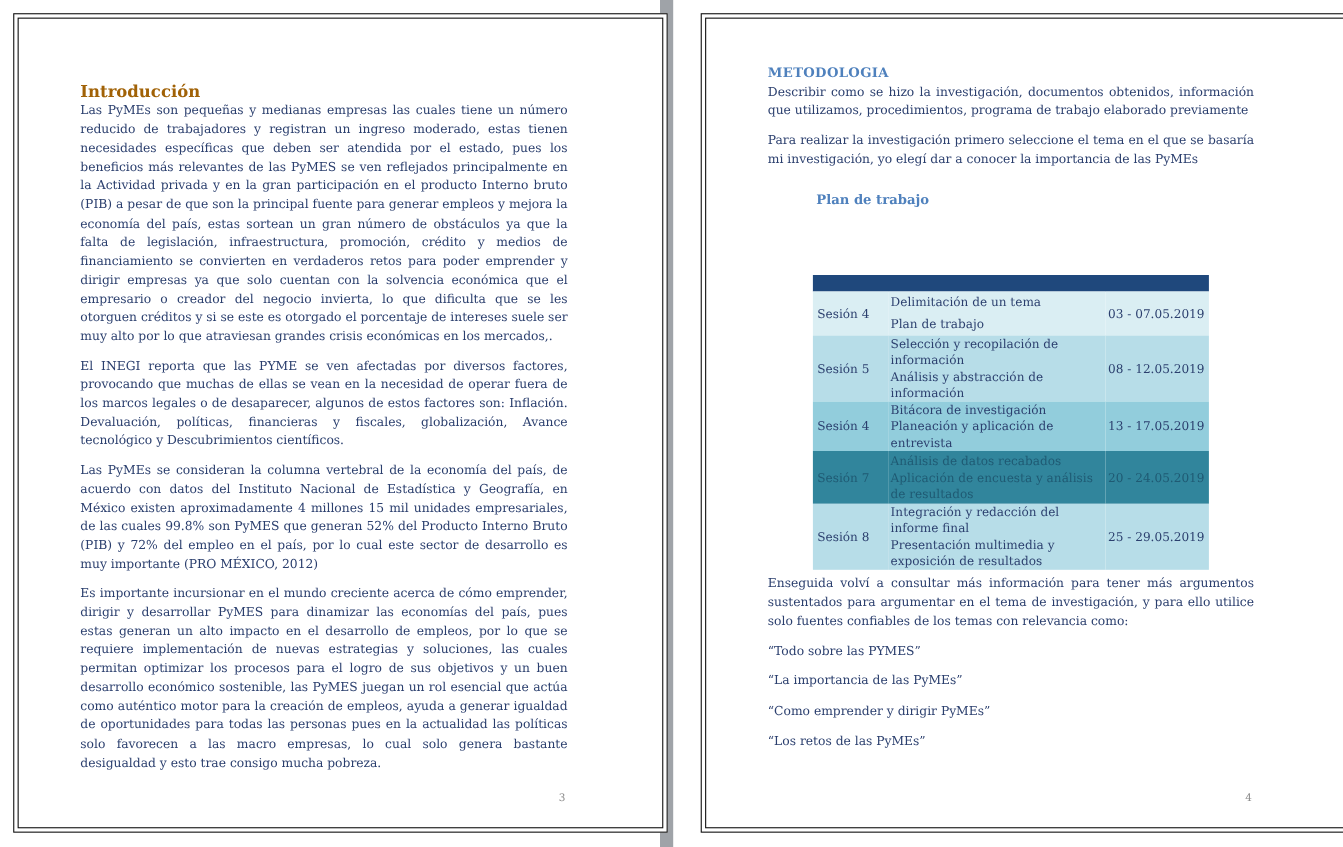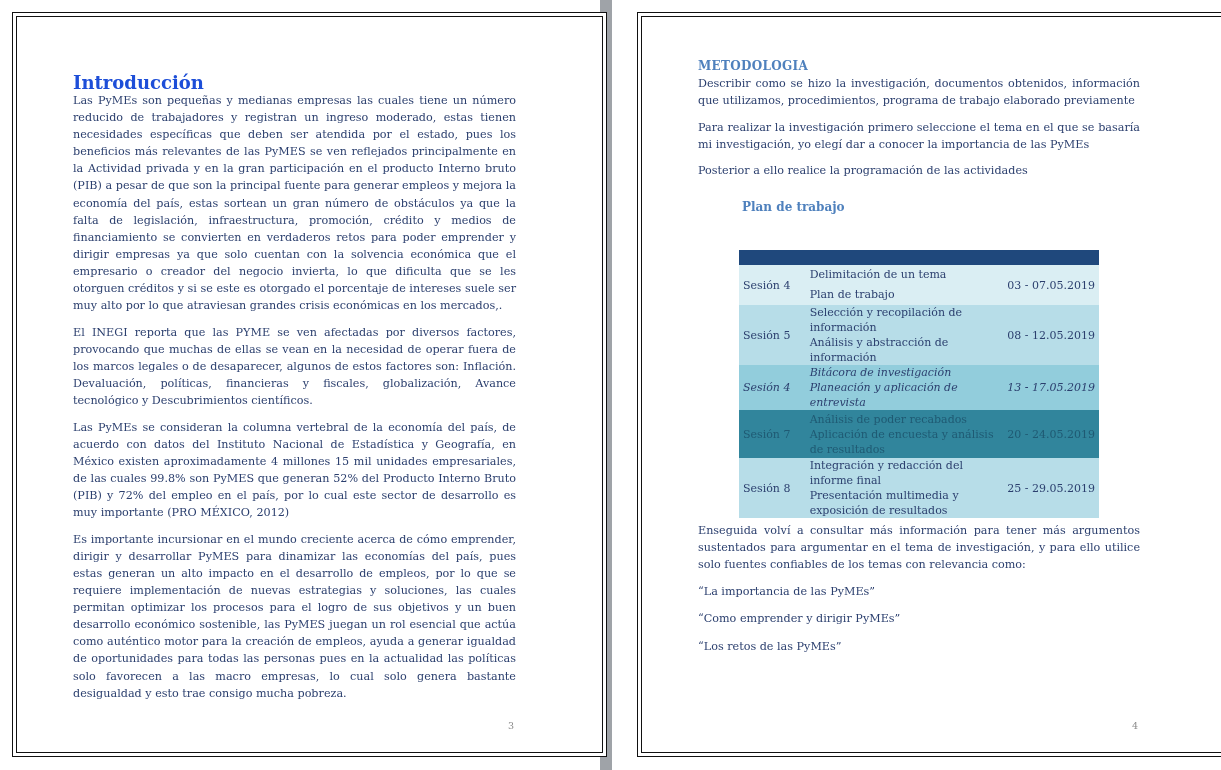--- a/index.html
+++ b/index.html
@@ -27,21 +27,21 @@
     position: absolute; left: 4px; top: 4px; right: 4px; bottom: 4px;
     border: 1px solid #111;
   }
   .content {
     position: absolute; color: #2b3f6e;
     font-size: 11.2px; line-height: 17.1px;
   }
   .left .content { left: 61px; top: 62px; width: 443px; }
   .right .content { left: 61px; top: 46px; width: 442px; }
   h1.intro {
-    margin: 0; font-size: 18px; font-weight: bold; color: #1d4ed8; line-height: 18px;
+    margin: 0; font-size: 15px; font-weight: bold; color: #a16207; line-height: 18px;
   }
   h1.meth {
     margin: 0; font-size: 12px; font-weight: bold; color: #4f81bd; letter-spacing: 0.3px; line-height: 17px;
   }
   h2.plan {
     margin: 20px 0 0 44px; font-size: 12px; font-weight: bold; color: #4f81bd; line-height: 17px;
   }
   p { margin: 0 0 9.5px 0; text-align: justify; }
   p.first { margin-bottom: 9.5px; }
   p.src { margin: 0 0 10.3px 0; text-align: left; }
@@ -55,21 +55,21 @@
     position: absolute; left: 102px; top: 238px; width: 360px;
     border-collapse: collapse; font-size: 11px; line-height: 15px;
   }
   table.plan th { background: #1f487c; height: 15px; padding: 0; }
   table.plan td { padding: 0 2px; vertical-align: middle; color: #2b3f6e; }
   table.plan td.s { width: 64px; text-align: left; padding-left: 4px; }
   table.plan td.a { width: 200px; text-align: left; margin-left: 31px; }
   table.plan td.d { width: 86px; text-align: right; padding-right: 4px; white-space: nowrap; }
   tr.r4 td { background: #daeef3; height: 40px; }
   tr.r5 td { background: #b7dde8; height: 44px; }
-  tr.r6 td { background: #92cddc; height: 36px; font-style: italic; }
+  tr.r6 td { background: #92cddc; height: 36px; }
   tr.r7 td { background: #31859c; height: 48px; color: #1f5a73; }
   tr.r8 td { background: #b7dde8; height: 50px; }
   td.a span { display: block; }
   .sp4 { line-height: 20px; }
 </style>
 </head>
 <body>
 
 <div class="gutter"></div>
 
@@ -86,21 +86,20 @@
   <div class="pagenum">3</div>
 </div>
 
 <div class="page right">
   <div class="border-outer"></div>
   <div class="border-inner"></div>
   <div class="content">
     <h1 class="meth">METODOLOGIA</h1>
     <p>Describir como se hizo la investigación, documentos obtenidos, información que utilizamos, procedimientos, programa de trabajo elaborado previamente</p>
     <p>Para realizar la investigación primero seleccione el tema en el que se basaría mi investigación, yo elegí dar a conocer la importancia de las PyMEs</p>
-    <p>Posterior a ello realice la programación de las actividades</p>
     <h2 class="plan">Plan de trabajo</h2>
   </div>
 
   <table class="plan">
     <thead>
       <tr>
           <th colspan="3"></th>
         </tr>
     </thead>
     <tbody>
@@ -124,36 +123,37 @@
         <td class="s">Sesión 4</td>
         <td class="a">
           <span>Bitácora de investigación</span>
           <span>Planeación y aplicación de entrevista</span>
         </td>
         <td class="d">13 - 17.05.2019</td>
       </tr>
       <tr class="r7">
         <td class="s">Sesión 7</td>
         <td class="a">
-          <span>Análisis de poder recabados</span>
+          <span>Análisis de datos recabados</span>
           <span>Aplicación de encuesta y análisis de resultados</span>
         </td>
         <td class="d">20 - 24.05.2019</td>
       </tr>
       <tr class="r8">
         <td class="s">Sesión 8</td>
         <td class="a">
           <span>Integración y redacción del informe final</span>
           <span>Presentación multimedia y exposición de resultados</span>
         </td>
         <td class="d">25 - 29.05.2019</td>
       </tr>
     </tbody>
   </table>
 
   <div class="content" style="top:510px;">
     <p>Enseguida volví a consultar más información para tener más argumentos sustentados para argumentar en el tema de investigación, y para ello utilice solo fuentes confiables de los temas con relevancia como:</p>
+    <p class="src">“Todo sobre las PYMES”</p>
     <p class="src">“La importancia de las PyMEs”</p>
     <p class="src">“Como emprender y dirigir PyMEs”</p>
     <p class="src">“Los retos de las PyMEs”</p>
   </div>
   <div class="pagenum">4</div>
 </div>
 
 </body></html>

